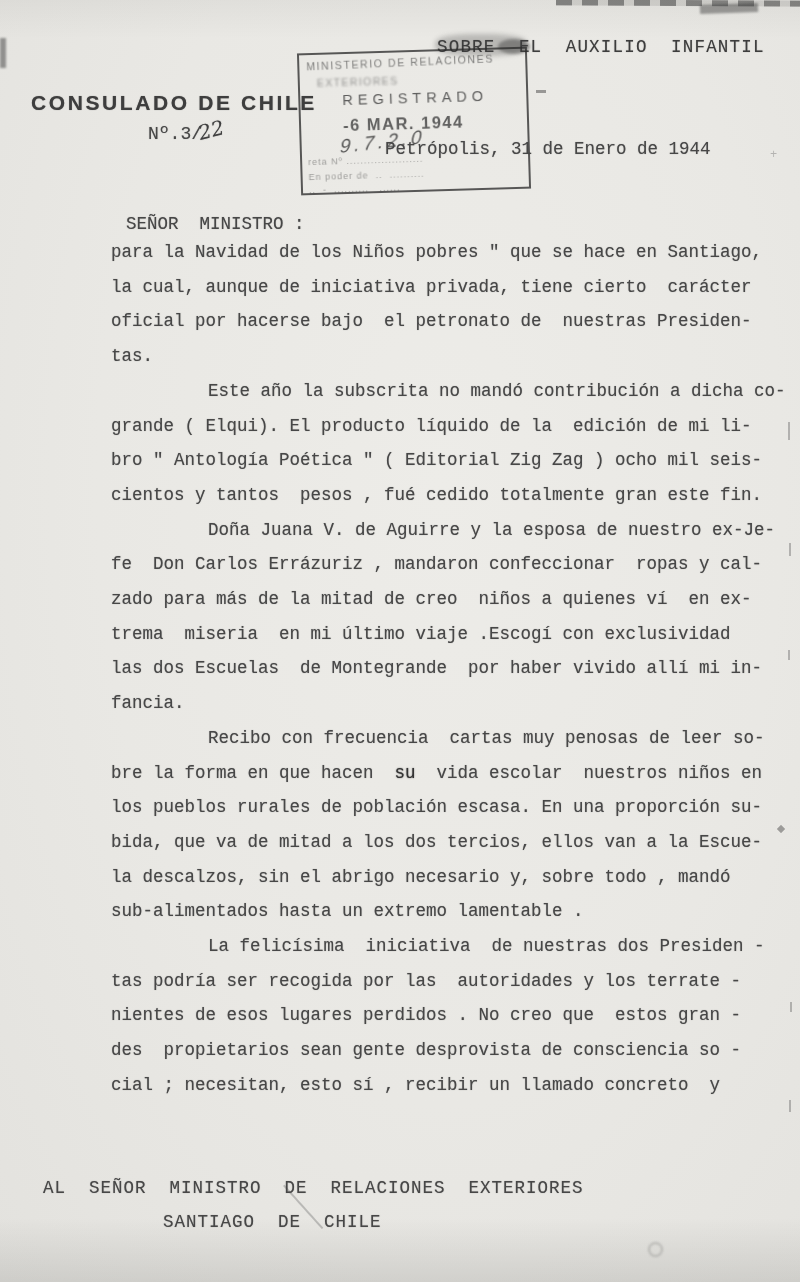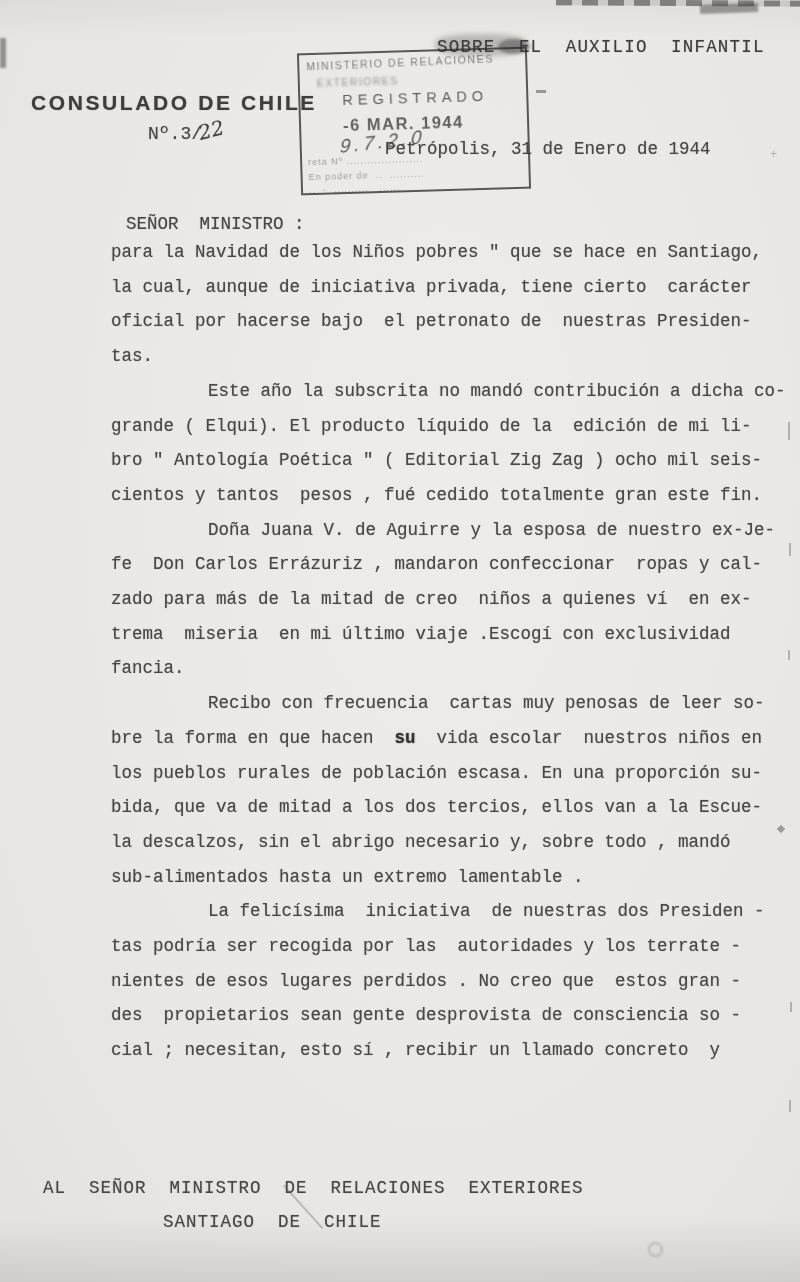--- a/index.html
+++ b/index.html
@@ -49,21 +49,21 @@
   .st-field{font-size:9px;letter-spacing:1px;opacity:.45;filter:blur(.5px);}
   .st-f1{left:6px;top:102px;}
   .st-f2{left:6px;top:117px;}
   .st-f3{left:6px;top:130px;}
 
   
   .letter-body{position:absolute;left:111px;top:235px;width:690px;font-size:17.5px;line-height:34.7px;}
   .tl{white-space:pre;color:#474747;text-shadow:0 0 1px rgba(70,70,70,.5);}
   .ind1{padding-left:132px;}  
   .ind{padding-left:97px;}
-  .ob{font-weight:700;color:#333;text-shadow:0 0 1.4px rgba(40,40,40,.8);}
+  .ob{font-weight:400;color:#333;text-shadow:0 0 1.4px rgba(40,40,40,.8);}
 
   .closing1{left:43px;top:1178px;font-size:17.5px;letter-spacing:1px;}
   .closing2{left:163px;top:1212px;font-size:17.5px;letter-spacing:1px;}
 
   
   .art{position:absolute;pointer-events:none;}
   .top-strip{
     left:556px;top:0;width:244px;height:6px;transform:rotate(.3deg);filter:blur(.6px);
     background:repeating-linear-gradient(90deg, rgba(50,50,50,.55) 0 16px, rgba(50,50,50,.12) 16px 26px);
   }
@@ -130,20 +130,21 @@
 
     <div class="tl ind">Este año la subscrita no mandó contribución a dicha co-</div>
     <div class="tl">grande ( Elqui). El producto líquido de la  edición de mi li-</div>
     <div class="tl">bro " Antología Poética " ( Editorial Zig Zag ) ocho mil seis-</div>
     <div class="tl">cientos y tantos  pesos , fué cedido totalmente gran este fin.</div>
 
     <div class="tl ind">Doña Juana V. de Aguirre y la esposa de nuestro ex-Je-</div>
     <div class="tl">fe  Don Carlos Errázuriz , mandaron confeccionar  ropas y cal-</div>
     <div class="tl">zado para más de la mitad de creo  niños a quienes ví  en ex-</div>
     <div class="tl">trema  miseria  en mi último viaje .Escogí con exclusividad</div>
+    <div class="tl">las dos Escuelas  de Montegrande  por haber vivido allí mi in-</div>
     <div class="tl">fancia.</div>
 
     <div class="tl ind">Recibo con frecuencia  cartas muy penosas de leer so-</div>
     <div class="tl"><span>bre la forma en que hacen  </span><span class="ob">su</span><span>  vida escolar  nuestros niños en</span></div>
     <div class="tl">los pueblos rurales de población escasa. En una proporción su-</div>
     <div class="tl">bida, que va de mitad a los dos tercios, ellos van a la Escue-</div>
     <div class="tl">la descalzos, sin el abrigo necesario y, sobre todo , mandó</div>
     <div class="tl">sub-alimentados hasta un extremo lamentable .</div>
 
     <div class="tl ind">La felicísima  iniciativa  de nuestras dos Presiden -</div>

